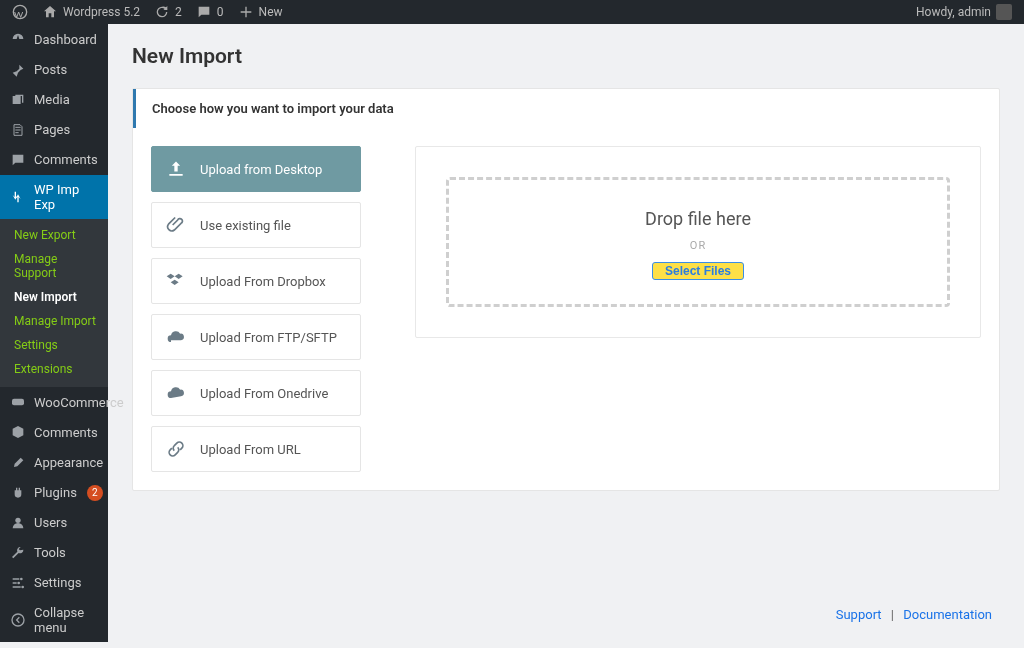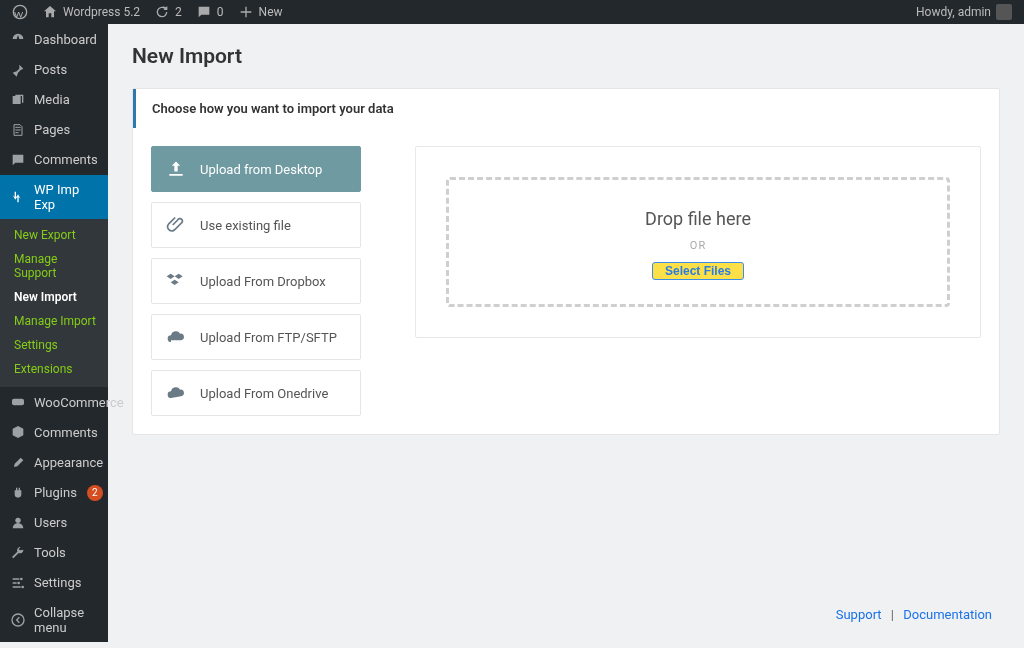--- a/index.html
+++ b/index.html
@@ -233,20 +233,26 @@
                 <path d="M6 18a4 4 0 010-8 6 6 0 0111-2 4 4 0 011 8H6zm6-9l3 3h-2v4h-2v-4H9z"></path>
               </svg>
             <span>Upload From FTP/SFTP</span>
           </div>
           <div class="method">
             <svg viewBox="0 0 24 24">
                 <path d="M6 18a4 4 0 010-8 6 6 0 0111-2 4 4 0 011 8z"></path>
               </svg>
             <span>Upload From Onedrive</span>
           </div>
+          <div class="method">
+            <svg viewBox="0 0 24 24">
+                <path d="M10 14a4 4 0 010-6l3-3a4 4 0 116 6l-2 2M14 10a4 4 0 010 6l-3 3a4 4 0 11-6-6l2-2" fill="none" stroke="#6b7b86" stroke-width="2"></path>
+              </svg>
+            <span>Upload From URL</span>
+          </div>
         </div>
 
         <div class="dropzone-col">
           <div class="dropwrap">
             <div class="dropzone">
               <div class="drop-title">Drop file here</div>
               <div class="drop-or">OR</div>
               <button class="select-btn">Select Files</button>
             </div>
           </div>

